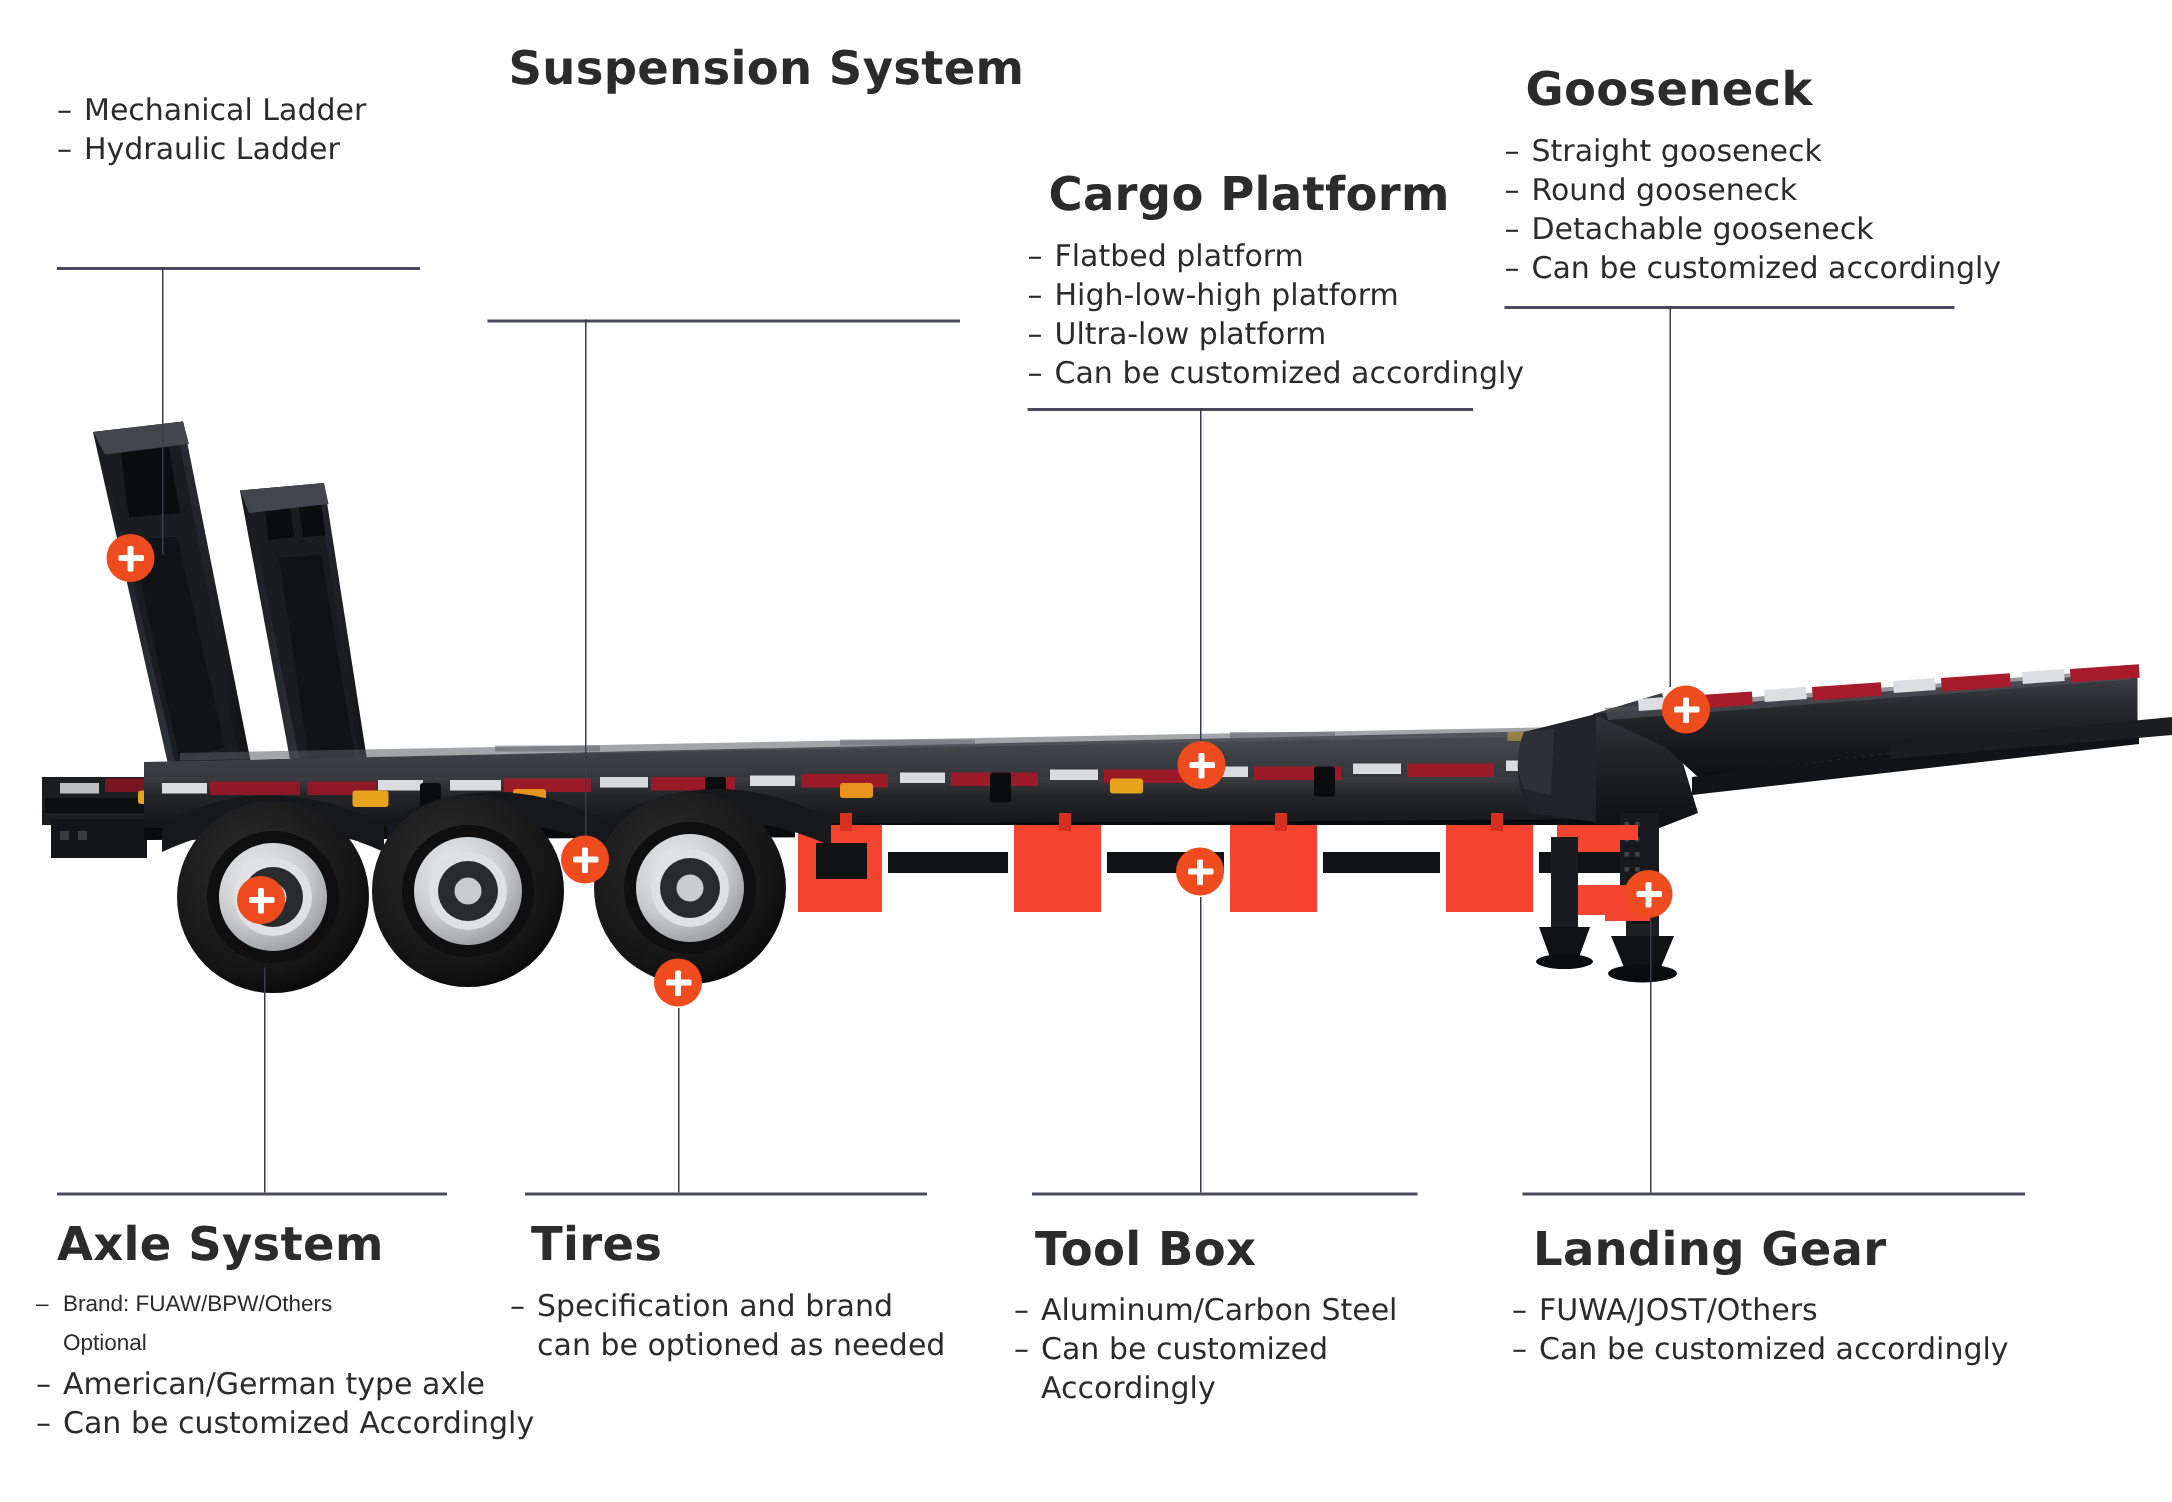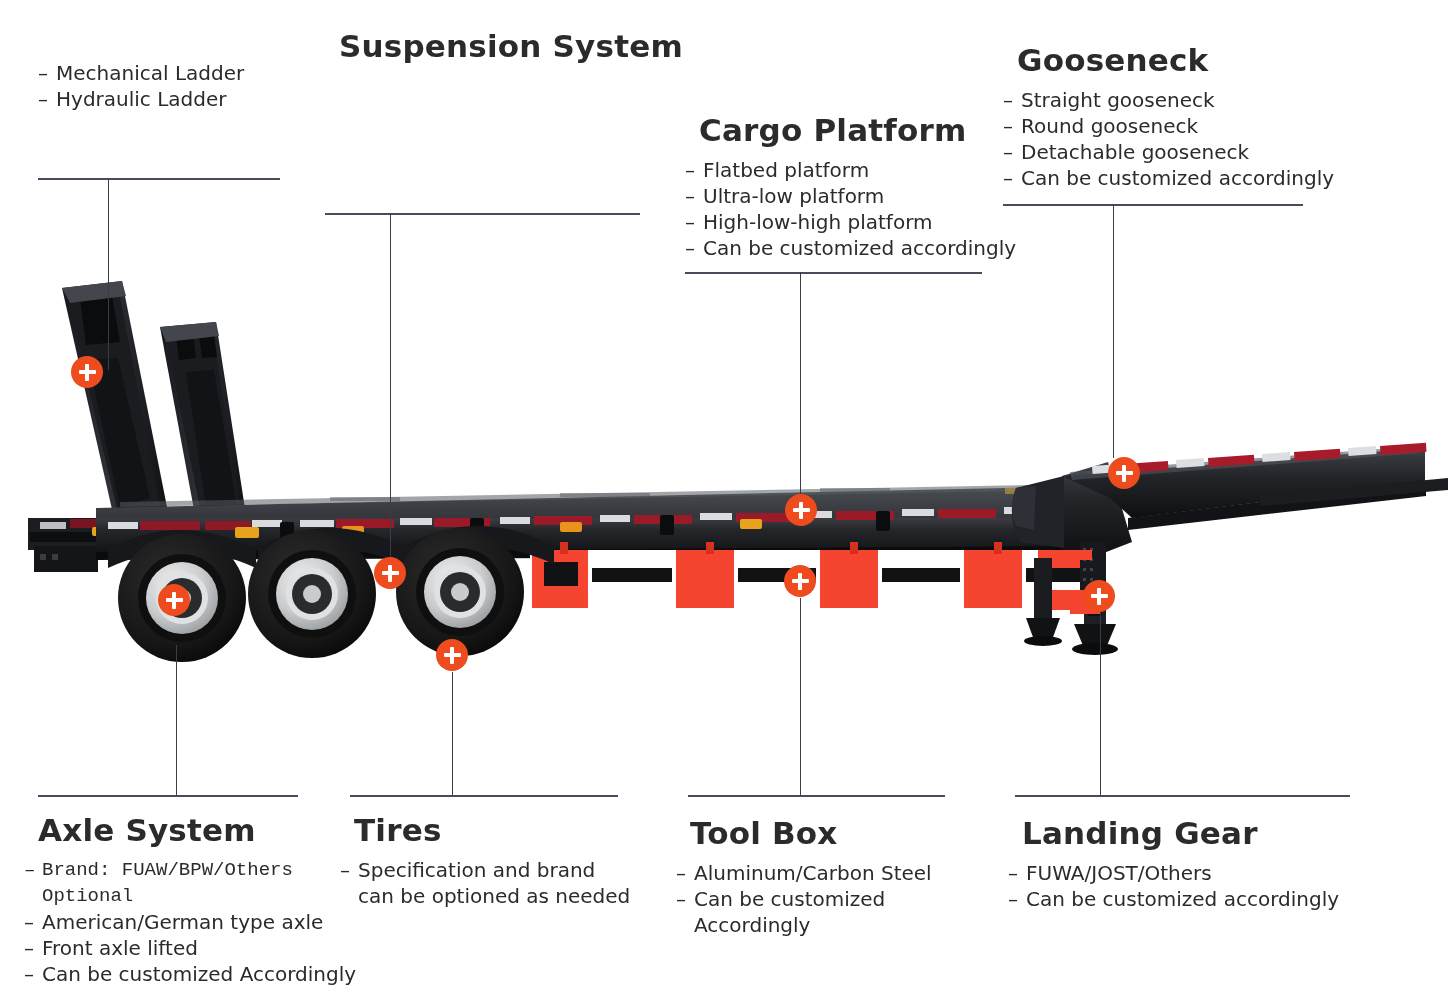--- a/index.html
+++ b/index.html
@@ -30,21 +30,21 @@
     white-space:nowrap;
     position:relative;
     padding-left:18px;
   }
   .callout li::before{
     content:"–";
     position:absolute;left:0;top:0;
   }
   .callout li.cont{padding-left:18px;}
   .callout li.cont::before{content:"";}
-  .callout li.narrow{font-family:Liberation Mono, monospace;font-size:19px;}
+  .callout li.narrow{font-family:Liberation Sans, sans-serif;font-size:15px;}
 
   
   .rule{position:absolute;height:0;border-top:2px solid #4a4a5e;}
   .leader{position:absolute;width:0;border-left:1.5px solid #3b3b4d;}
 
   
   .marker{
     position:absolute;width:32px;height:32px;border-radius:50%;
     background:#ee4b1e;
     box-shadow:0 0 0 0 rgba(0,0,0,0);
@@ -293,22 +293,22 @@
   <div class="callout" style="left:325px;top:28px;">
     <div class="title">Suspension System</div>
   </div>
   <div class="rule" style="left:325px;top:213px;width:315px;"></div>
   <div class="leader" style="left:390px;top:213px;height:360px;"></div>
 
   <div class="callout" style="left:685px;top:112px;">
     <div class="title">Cargo Platform</div>
     <ul>
       <li>Flatbed platform</li>
+      <li>High-low-high platform</li>
       <li>Ultra-low platform</li>
-      <li>High-low-high platform</li>
       <li>Can be customized accordingly</li>
     </ul>
   </div>
   <div class="rule" style="left:685px;top:272px;width:297px;"></div>
   <div class="leader" style="left:800px;top:272px;height:230px;"></div>
 
   <div class="callout" style="left:1003px;top:42px;">
     <div class="title">Gooseneck</div>
     <ul>
       <li>Straight gooseneck</li>
@@ -321,21 +321,20 @@
   <div class="leader" style="left:1113px;top:204px;height:254px;"></div>
 
   <div class="rule" style="left:38px;top:795px;width:260px;"></div>
   <div class="leader" style="left:176px;top:645px;height:150px;"></div>
   <div class="callout" style="left:24px;top:812px;">
     <div class="title">Axle System</div>
     <ul>
       <li class="narrow">Brand: FUAW/BPW/Others</li>
       <li class="cont narrow">Optional</li>
       <li>American/German type axle</li>
-      <li>Front axle lifted</li>
       <li>Can be customized Accordingly</li>
     </ul>
   </div>
 
   <div class="rule" style="left:350px;top:795px;width:268px;"></div>
   <div class="leader" style="left:452px;top:672px;height:123px;"></div>
   <div class="callout" style="left:340px;top:812px;">
     <div class="title">Tires</div>
     <ul>
       <li>Specification and brand</li>

